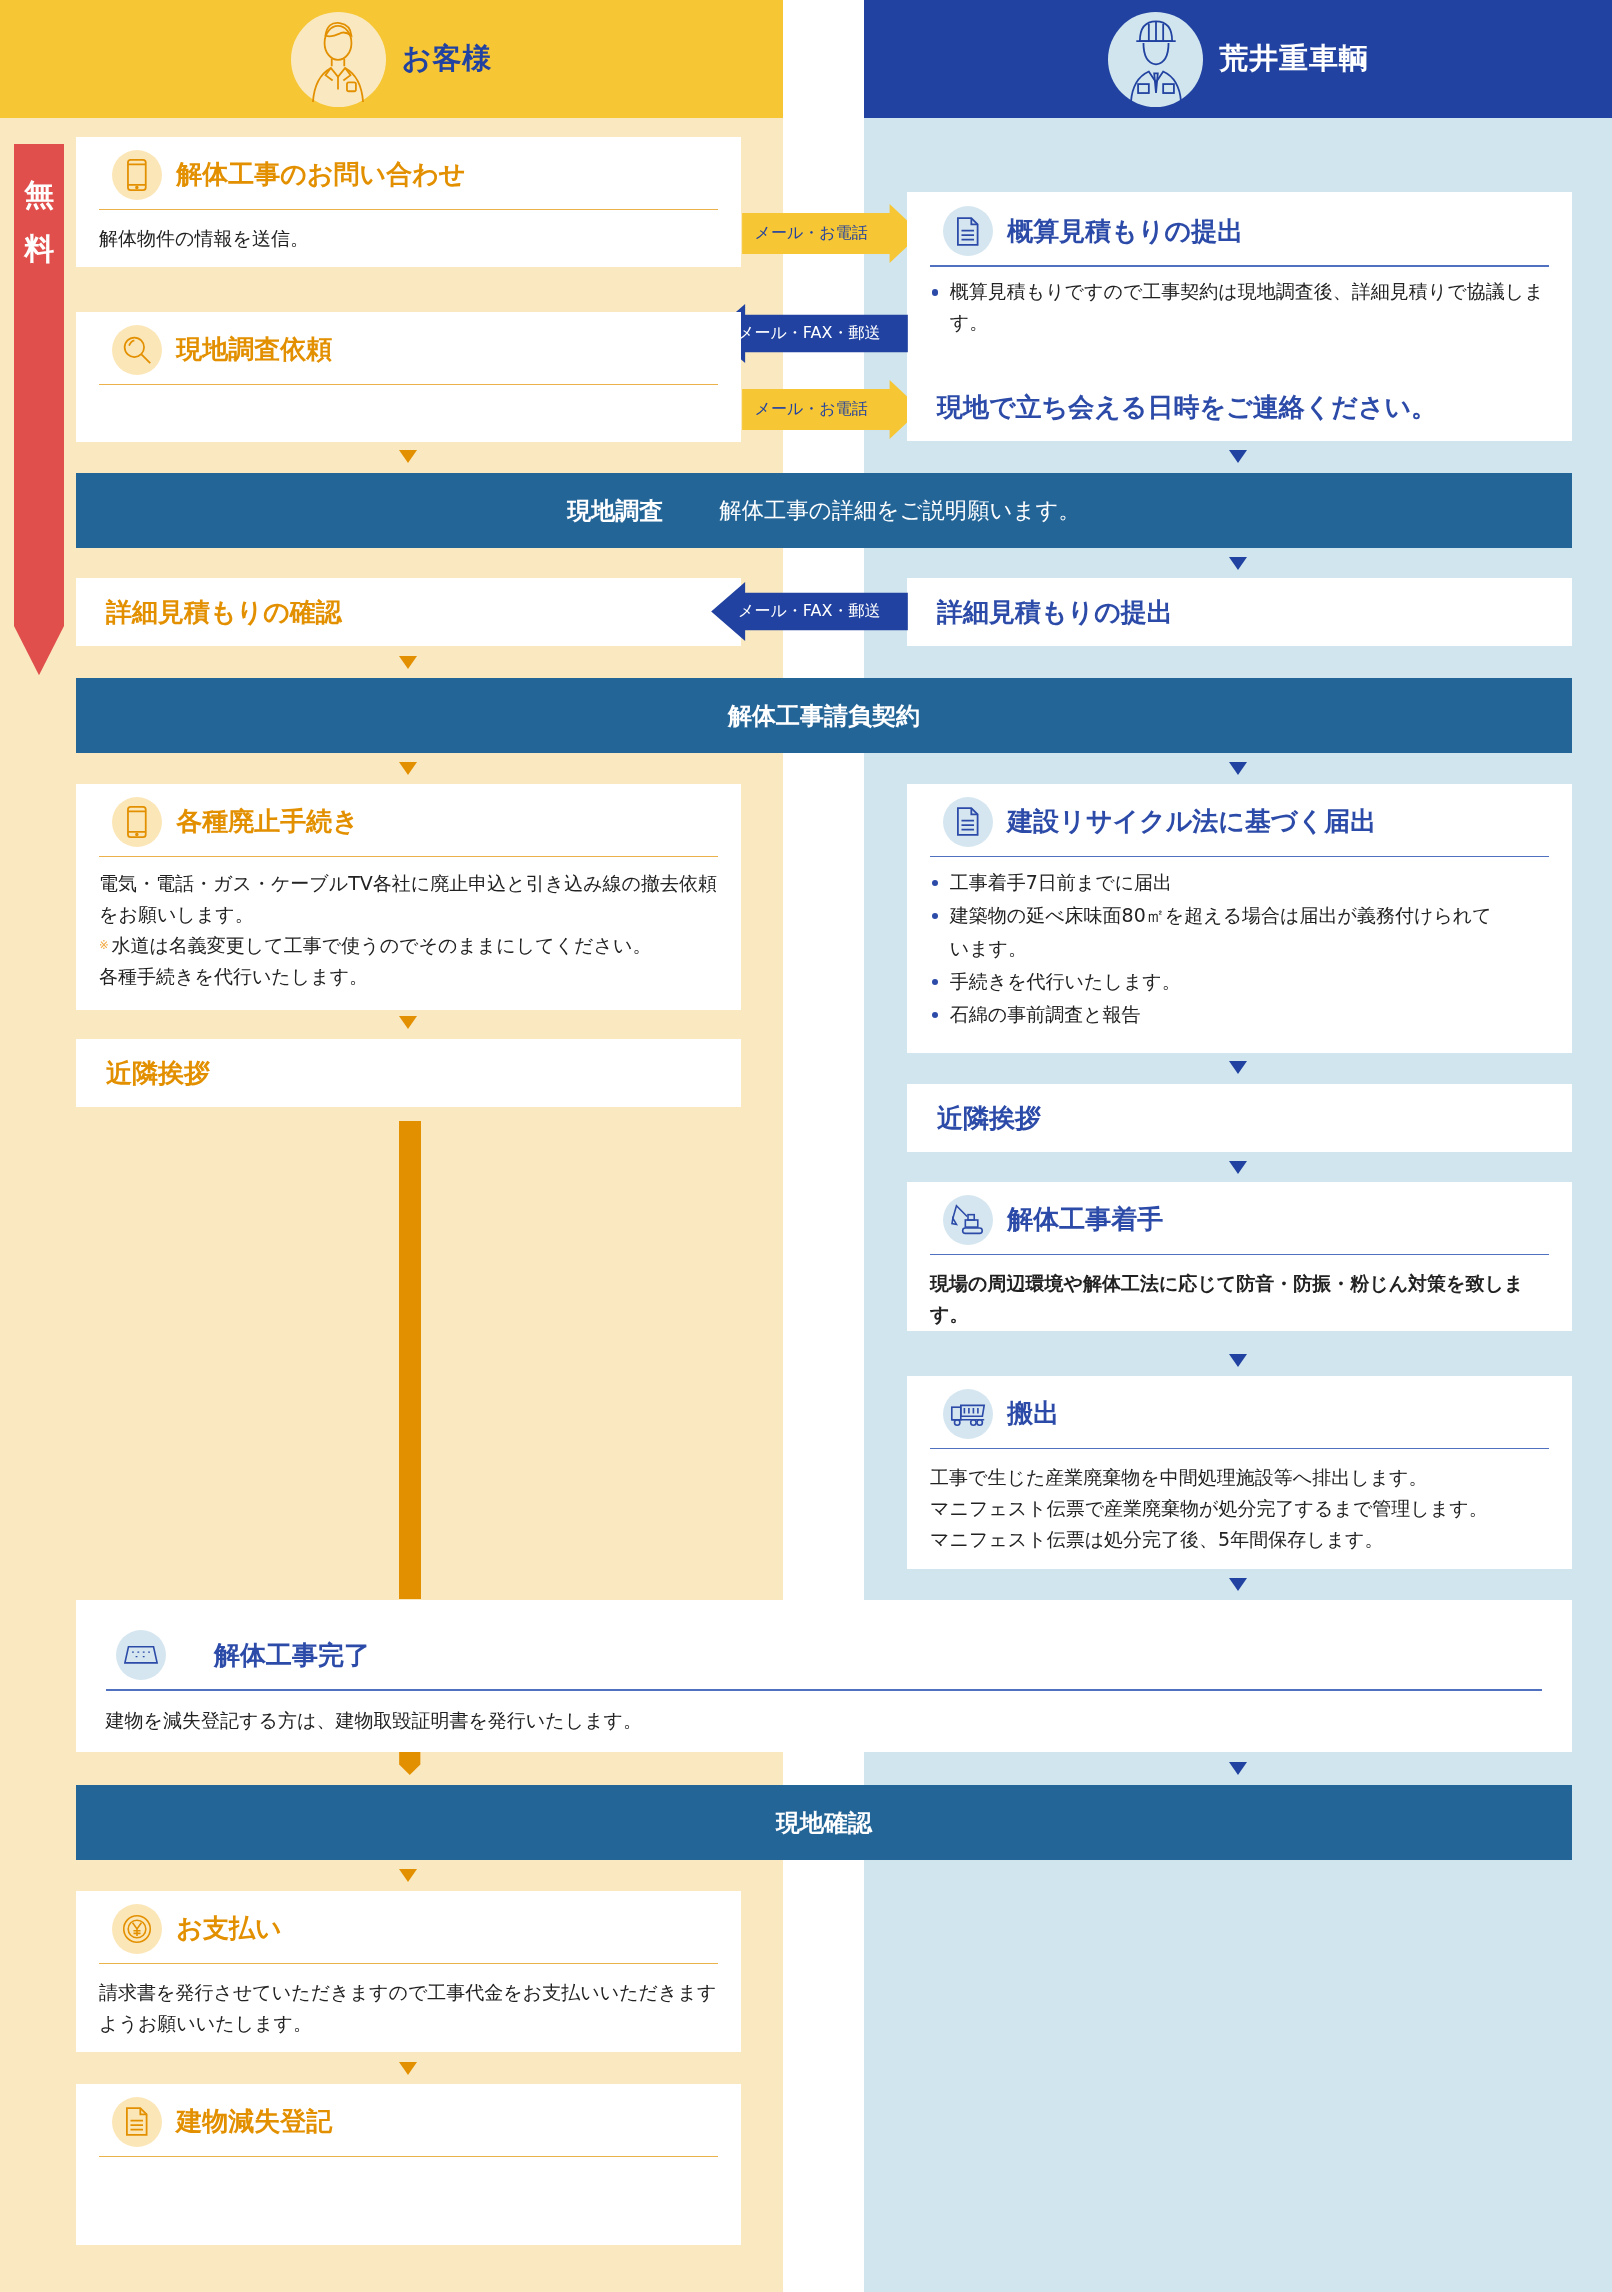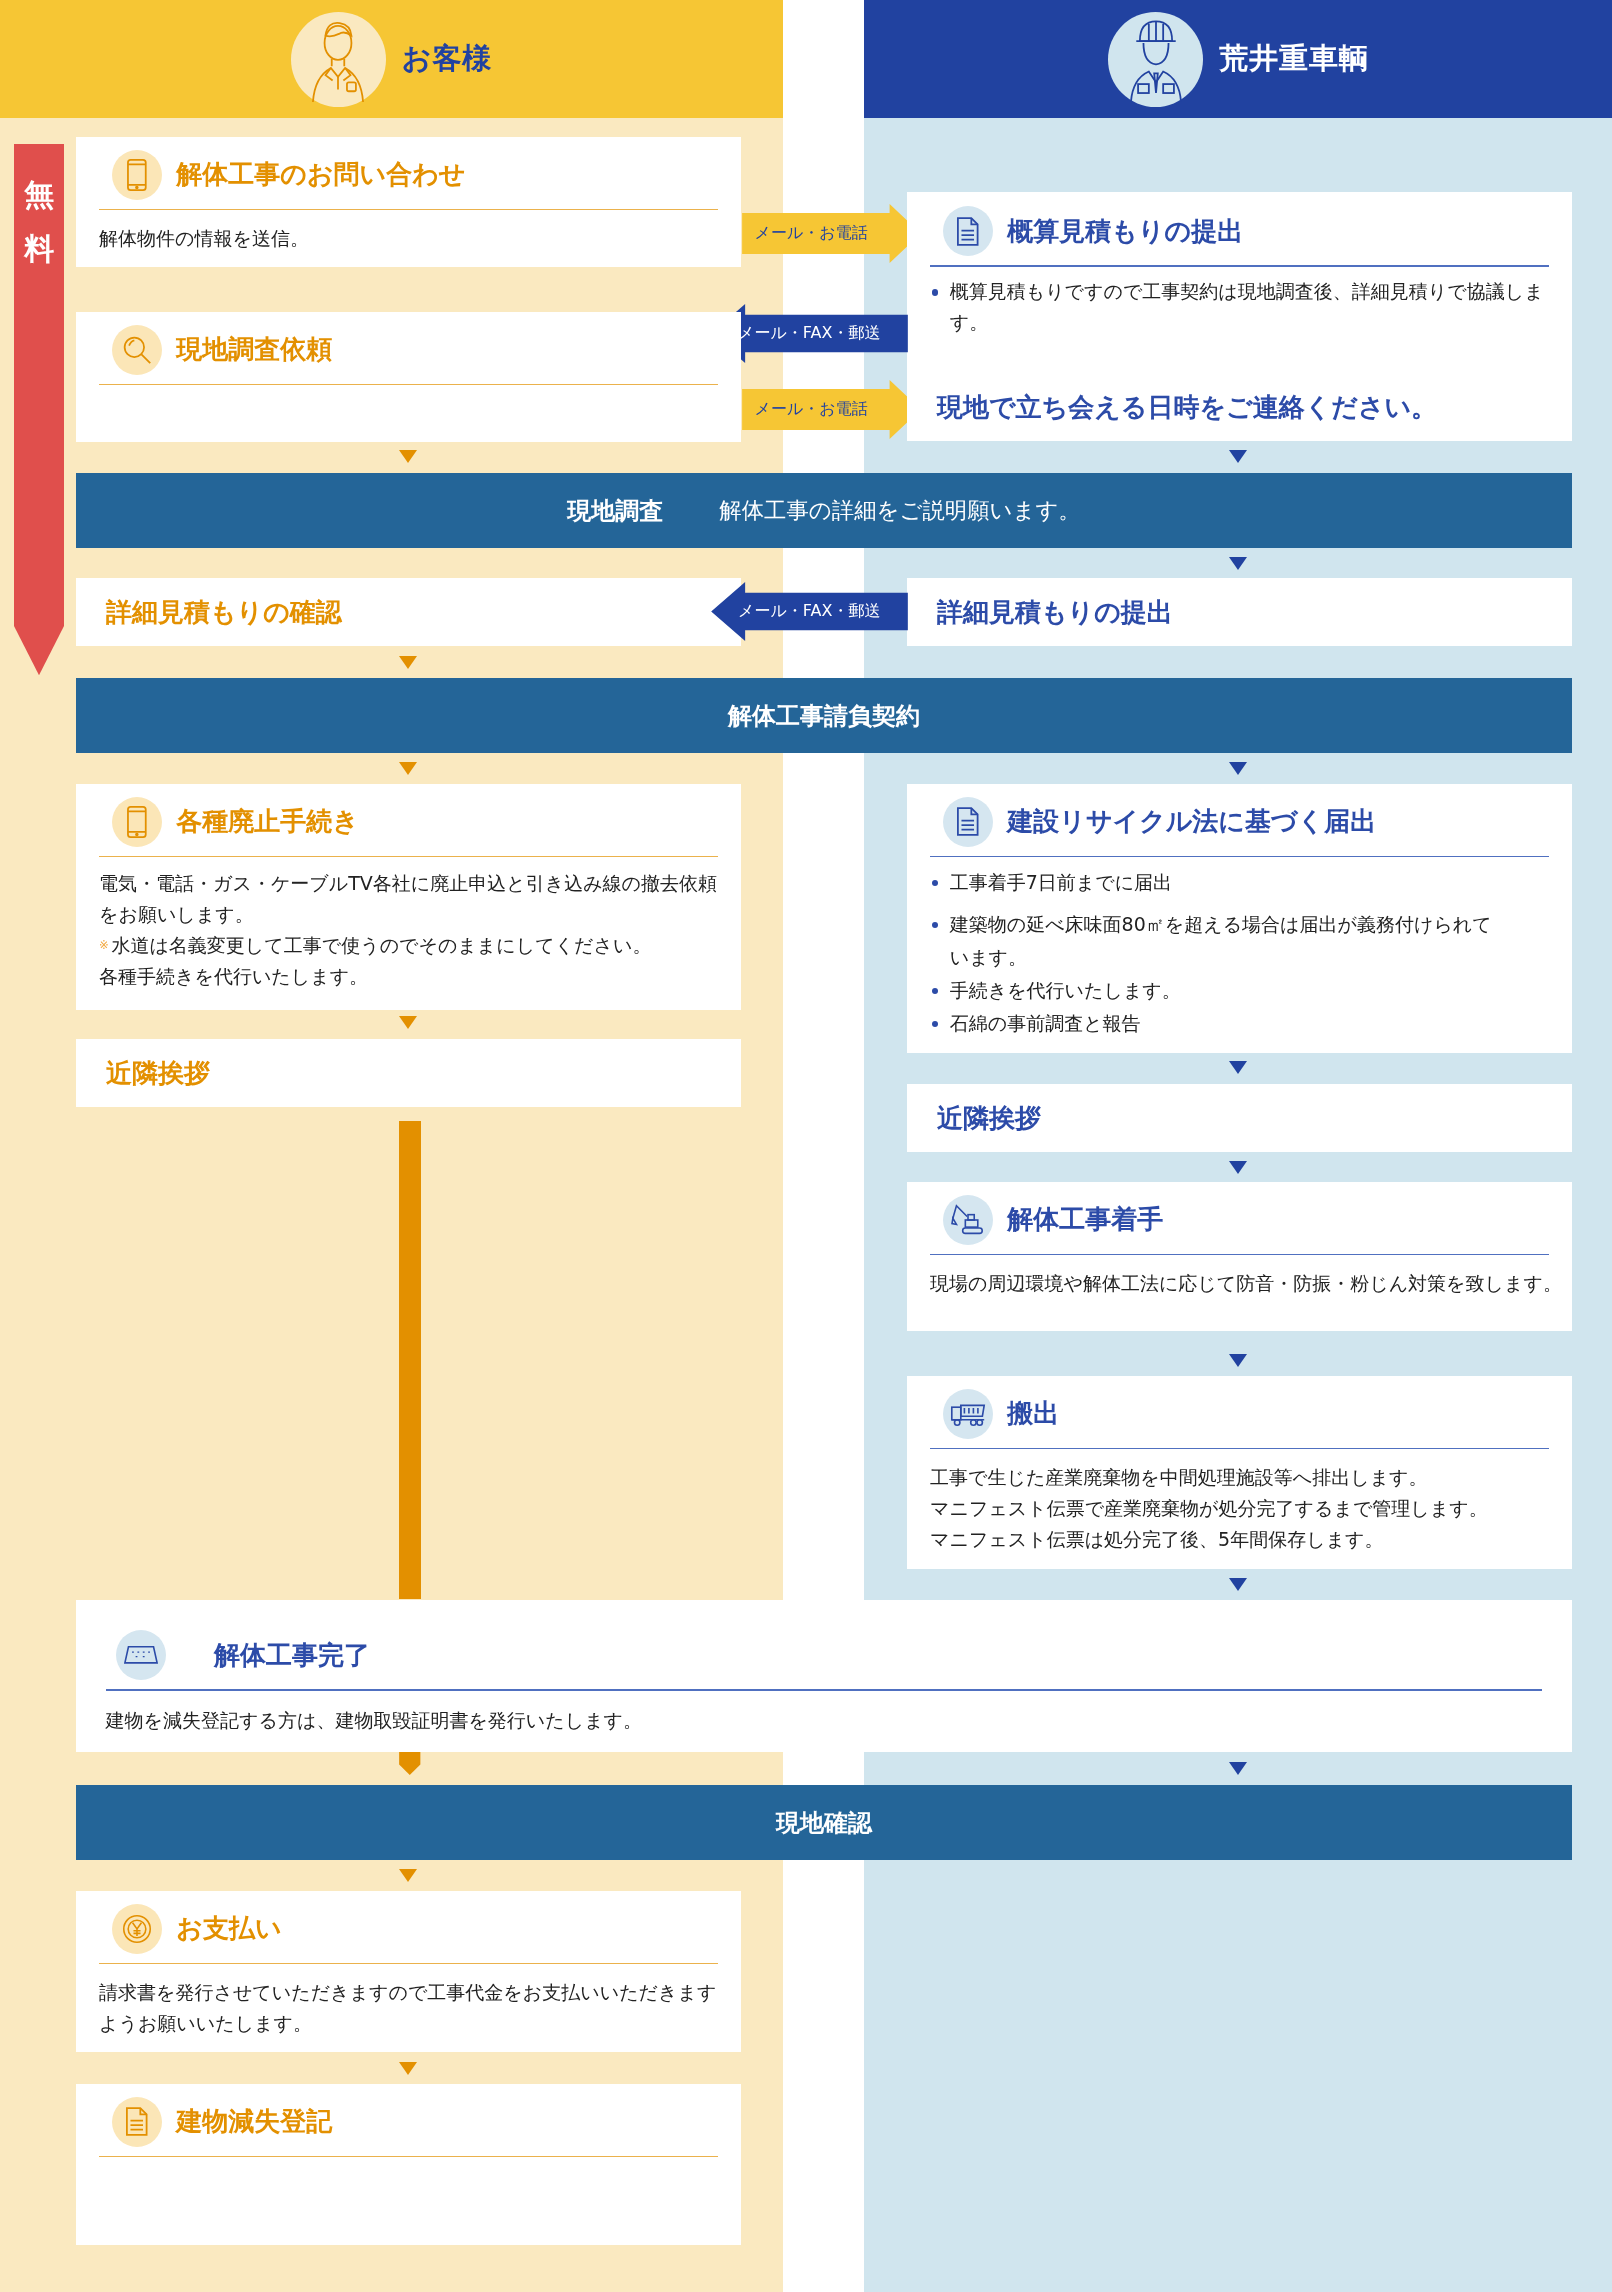--- a/index.html
+++ b/index.html
@@ -239,21 +239,21 @@
           <path d="M16 1 v7 h7"></path>
           <path d="M5 15 h14 M5 20 h14 M5 25 h14"></path>
         </svg>
     </div>
     <div class="c-title">建設リサイクル法に基づく届出</div>
   </div>
   <div class="c-rule"></div>
   <div class="c-body" style="padding-top:9px;line-height:33px;">
     <ul>
       <li>工事着手7日前までに届出</li>
-      <li style="padding-right:45px;margin-top:9px;">建築物の延べ床味面80㎡を超える場合は届出が義務付けられています。</li>
+      <li style="padding-right:45px;">建築物の延べ床味面80㎡を超える場合は届出が義務付けられています。</li>
       <li>手続きを代行いたします。</li>
       <li>石綿の事前調査と報告</li>
     </ul>
   </div>
 </div>
 
 <div class="tri or" style="left:399px;top:1016px;"></div>
 
 <div class="card or" style="left:76px;top:1039px;width:665px;height:68px;">
   <div class="plain-title">近隣挨拶</div>
@@ -276,21 +276,21 @@
           <path d="M3 16 l4 -14 l12 12"></path>
           <path d="M3 16 l-1 6 l5 1 z"></path>
           <rect x="17" y="18" width="14" height="8"></rect>
           <rect x="20" y="12" width="7" height="6"></rect>
           <rect x="14" y="27" width="22" height="6" rx="3"></rect>
         </svg>
     </div>
     <div class="c-title">解体工事着手</div>
   </div>
   <div class="c-rule"></div>
-  <div class="c-body" style="padding-right:1px;">現場の周辺環境や解体工法に応じて防音・防振・粉じん対策を致します。</div>
+  <div class="c-body" style="padding-right:32px;font-weight:bold;">現場の周辺環境や解体工法に応じて防音・防振・粉じん対策を致します。</div>
 </div>
 
 <div class="tri bl" style="left:1229px;top:1354px;"></div>
 
 <div class="card bl" style="left:907px;top:1376px;width:665px;height:193px;">
   <div class="c-head" style="padding-top:12.5px;padding-left:36px;">
     <div class="c-icon">
       <svg width="36" height="27" viewBox="0 0 40 30" fill="none" stroke="#2C4BA8" stroke-width="1.8">
           <rect x="2" y="8" width="10" height="14"></rect>
           <path d="M12 6 h26 l-2 12 h-24z"></path>

